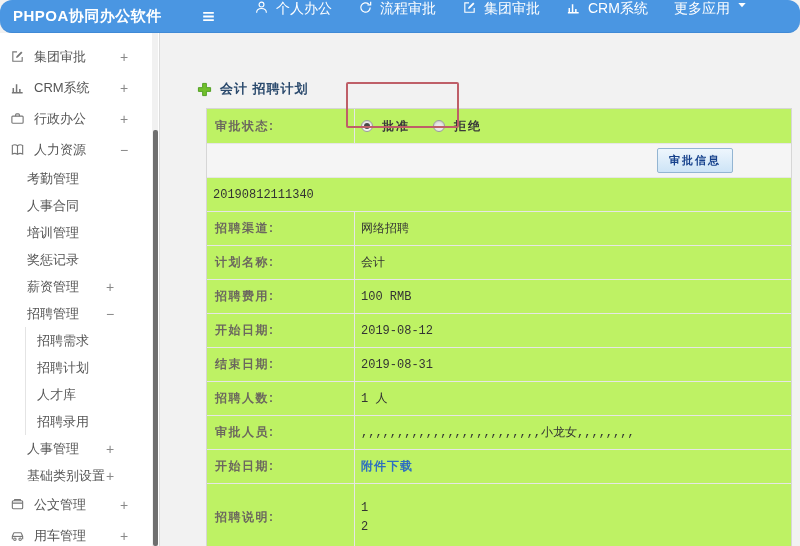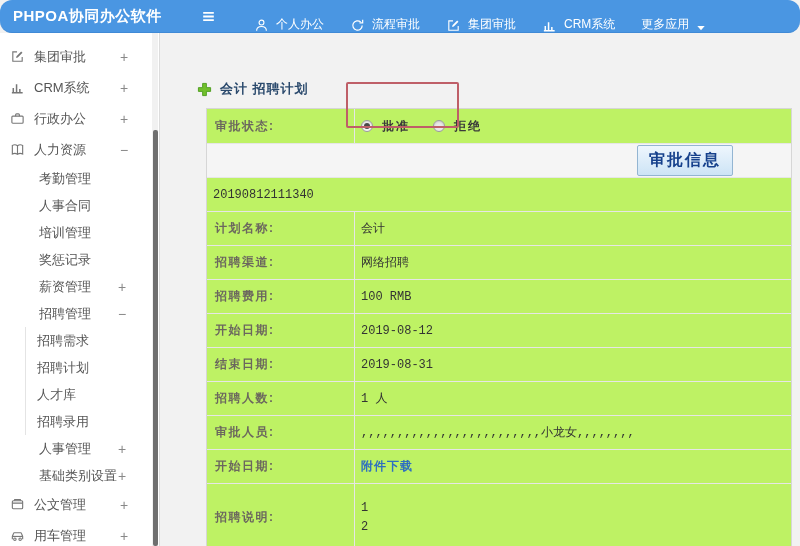--- a/index.html
+++ b/index.html
@@ -6,29 +6,29 @@
   html,body { width:800px; height:546px; overflow:hidden; }
   body { position:relative; background:#f2f2f2; font-family:"Liberation Sans", sans-serif; }
 
   
   .top-header { position:absolute; left:0; top:0; width:800px; height:33px;
     background:#4a96e2; display:flex; align-items:center; color:#fff; z-index:3;
     border-bottom:1px solid #408ad6;border-radius:12px; }
   .logo { width:172px; padding-left:13px; font-size:15px; font-weight:bold; letter-spacing:.5px; white-space:nowrap; }
   .hamburger { margin-left:28px; display:flex; align-items:center; cursor:pointer; }
   .top-nav { display:flex; align-items:center; margin-left:24px; }
-  .nav-item { display:flex; align-items:flex-end; gap:7px; font-size:12px; padding:0 13px; height:33px; cursor:pointer; white-space:nowrap; }
+  .nav-item { display:flex; align-items:flex-start; gap:7px; font-size:14px; padding:0 13px; height:33px; cursor:pointer; white-space:nowrap; }
   .nav-item .icon { display:flex; align-items:center; }
 
   
   .sidebar { position:absolute; left:0; top:33px; width:160px; height:513px;
     background:#fff; border-right:1px solid #dcdcdc; padding-top:8px; overflow:hidden; z-index:2; }
   .side-item { display:flex; align-items:center; font-size:13px; color:#555; cursor:pointer; position:relative; }
   .side-item.lvl1 { height:31px; padding-left:10px; }
-  .side-item.lvl2 { height:27px; padding-left:27px;margin-left:12px; }
+  .side-item.lvl2 { height:27px; padding-left:27px; }
   .side-item.lvl3 { height:27px; padding-left:37px; }
   .side-item.lvl3::before { content:''; position:absolute; left:25px; top:0; bottom:0; width:1px; background:#e4e4e4; }
   .side-item .icon { width:15px; height:15px; margin-right:9px; color:#777; display:flex; align-items:center; }
   .side-item .expand { position:absolute; font-size:14px; color:#888; }
   .side-item.lvl1 .expand { left:120px; }
   .side-item.lvl2 .expand { left:106px; }
   .side-scrollbar { position:absolute; right:1px; top:0; width:6px; height:513px; background:#f1f1f1; }
   .side-scroll-thumb { position:absolute; right:0; top:97px; width:5px; height:416px; background:#6f6f6f; border-radius:2px; }
 
   
@@ -55,21 +55,21 @@
   
   .radio-group { display:flex; align-items:center; gap:9px; padding-left:6px; }
   .radio { width:12px; height:12px; border:1px solid #9a9a9a; border-radius:50%; background:#e9e9e9;
     display:flex; align-items:center; justify-content:center; cursor:pointer;
     box-shadow:inset 0 1px 2px rgba(0,0,0,.15); }
   .radio.checked { background:#f6f6f6; }
   .radio.checked::after { content:''; width:6px; height:6px; border-radius:50%; background:#4a4a4a; }
   .radio-label { font-weight:bold; color:#3a3a3a; letter-spacing:2px; margin-right:14px; font-family:"Liberation Sans", sans-serif; }
 
   
-  .approve-btn { font-size:16px; font-weight:bold; color:#16418c; letter-spacing:2px;
+  .approve-btn { font-size:11px; font-weight:bold; color:#16418c; letter-spacing:2px;
     background:linear-gradient(#eef6fd,#cde4f6); border:1px solid #93b5d2; border-radius:2px;
     padding:4px 11px; cursor:pointer; font-family:"Liberation Sans", sans-serif; }
 
   
   .annotation-box { position:absolute; left:346px; top:82px; width:113px; height:46px;
     border:2px solid #bf5f68; border-radius:2px; z-index:6; pointer-events:none; }
 
   .icon svg { display:block; }
 </style>
 </head>
@@ -259,26 +259,26 @@
         </div>
     </div>
     <div class="t-row row-toolbar">
       <button class="approve-btn">审批信息</button>
     </div>
     <div>
         <div class="t-row field-row">
           <div class="cell-value">20190812111340</div>
         </div>
         <div class="t-row field-row">
+          <div class="cell-label">招聘渠道:</div>
+          <div class="cell-value">网络招聘</div>
+        </div>
+        <div class="t-row field-row">
           <div class="cell-label">计划名称:</div>
           <div class="cell-value">会计</div>
-        </div>
-        <div class="t-row field-row">
-          <div class="cell-label">招聘渠道:</div>
-          <div class="cell-value">网络招聘</div>
         </div>
         <div class="t-row field-row">
           <div class="cell-label">招聘费用:</div>
           <div class="cell-value">100 RMB</div>
         </div>
         <div class="t-row field-row">
           <div class="cell-label">开始日期:</div>
           <div class="cell-value">2019-08-12</div>
         </div>
         <div class="t-row field-row">

